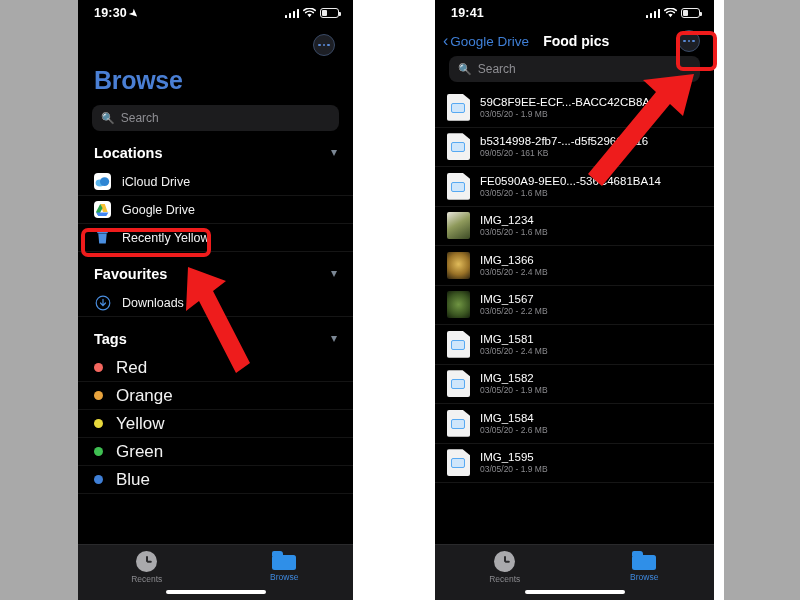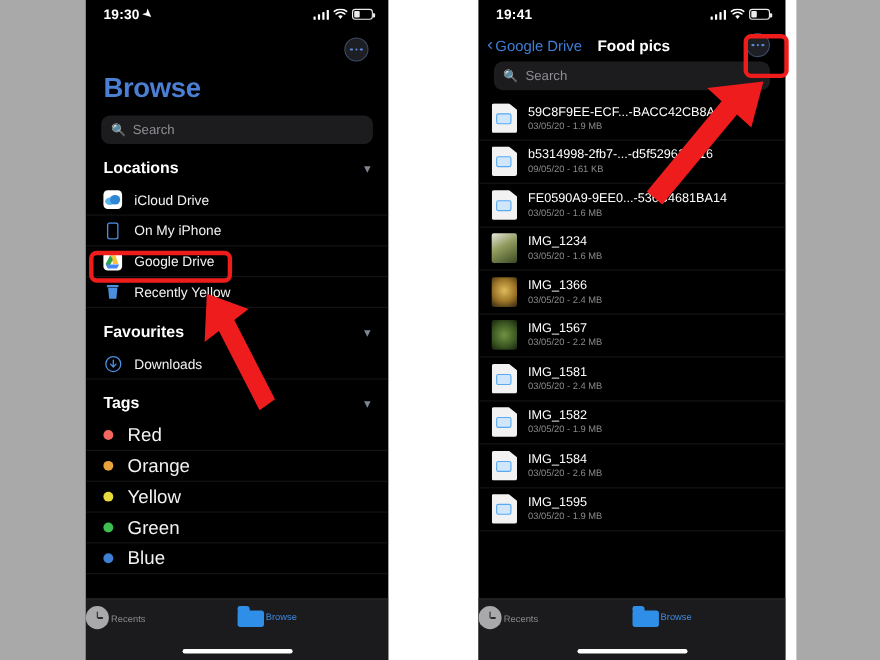--- a/index.html
+++ b/index.html
@@ -57,21 +57,21 @@
     padding: 10px 16px 10px 16px; letter-spacing: -.3px;
   }
   .search-bar {
     margin: 0 14px; height: 26px; background: #1c1c1e; border-radius: 8px;
     display: flex; align-items: center; gap: 6px; padding: 0 9px;
   }
   .search-bar .mag { color: #8e8e93; font-size: 11px; }
   .search-bar .ph { color: #8e8e93; font-size: 12px; }
 
   .section-hd {
-    display: flex; align-items: center; justify-content: space-between;
+    display: flex; align-items: flex-start; justify-content: space-between;
     padding: 14px 16px 7px 16px;
   }
   .section-hd .t { color: #ffffff; font-size: 14.5px; font-weight: bold; }
   .section-hd .chev { color: #7b8794; font-size: 12px; }
 
   .loc-row {
     display: flex; align-items: center; gap: 11px;
     padding: 0 16px; height: 28px;
     border-bottom: 1px solid #151515;
   }
@@ -114,21 +114,21 @@
     border: 1.6px solid #57a9f2; border-radius: 2px; background: #cfe6fb;
   }
   .thumb-ic { width: 23px; height: 27px; flex: 0 0 23px; border-radius: 2px; overflow: hidden; }
 
   
   .tabbar {
     position: absolute; left: 0; right: 0; bottom: 0; height: 56px;
     background: #1b1b1d; border-top: 1px solid #2a2a2c;
     display: flex; align-items: flex-start; padding-top: 6px;
   }
-  .tab { flex: 1; display: flex; flex-direction: row; align-items: center; gap: 2px; }
+  .tab { flex: 1; display: flex; flex-direction: column; align-items: center; gap: 2px; }
   .tab .lb { font-size: 8.5px; }
   .tab-recents .lb { color: #8a8a8e; }
   .tab-browse .lb { color: #3f8ae0; }
   .clock-ic { width: 21px; height: 21px; border-radius: 50%; background: #a9a9ac; position: relative; }
   .clock-ic::before, .clock-ic::after { content:""; position:absolute; background:#2b2b2d; border-radius:1px; }
   .clock-ic::before { width: 1.6px; height: 6.5px; left: 9.7px; top: 4.5px; }
   .clock-ic::after  { width: 1.6px; height: 5px; left: 9.7px; top: 10.5px; transform: rotate(-90deg); transform-origin: top center; }
   .folder-ic { width: 24px; height: 19px; position: relative; }
   .folder-ic .bk { position:absolute; left:0; top:0; width:11px; height:5px; background:#2f8fe8; border-radius:2px 3px 0 0; }
   .folder-ic .fr { position:absolute; left:0; top:3.5px; width:24px; height:15.5px; background:#2f8fe8; border-radius:2.5px; }
@@ -195,28 +195,20 @@
     <div class="loc-row">
       <span class="lic" style="background:#ffffff">
         <svg width="15" height="11" viewBox="0 0 15 11">
             <ellipse cx="5" cy="7" rx="4.4" ry="3.4" fill="#5ab4ec"></ellipse>
             <ellipse cx="9.6" cy="5.6" rx="4.6" ry="4.4" fill="#2f86d4"></ellipse>
           </svg>
       </span>
       <span class="lbl">iCloud Drive</span>
     </div>
 
-    <div class="loc-row">
-      <span class="lic">
-        <svg width="11" height="16" viewBox="0 0 11 16">
-            <rect x="0.8" y="0.8" width="9.4" height="14.4" rx="2" stroke="#4a8ee0" stroke-width="1.3" fill="none"></rect>
-          </svg>
-      </span>
-      <span class="lbl">On My iPhone</span>
-    </div>
 
     <div class="loc-row">
       <span class="lic" style="background:#ffffff">
         <svg width="15" height="14" viewBox="0 0 15 14">
           <path d="M5.2 1 L9.8 1 L12.6 9 L8 9 Z" fill="#f9c235"></path>
           <path d="M5.2 1 L1 9 L3.4 13 L7.6 5 Z" fill="#2ba24c"></path>
           <path d="M1.2 9.4 L13.4 9.4 L11.3 13 L3.3 13 Z" fill="#4285f4"></path>
         </svg>
       </span>
       <span class="lbl">Google Drive</span>

